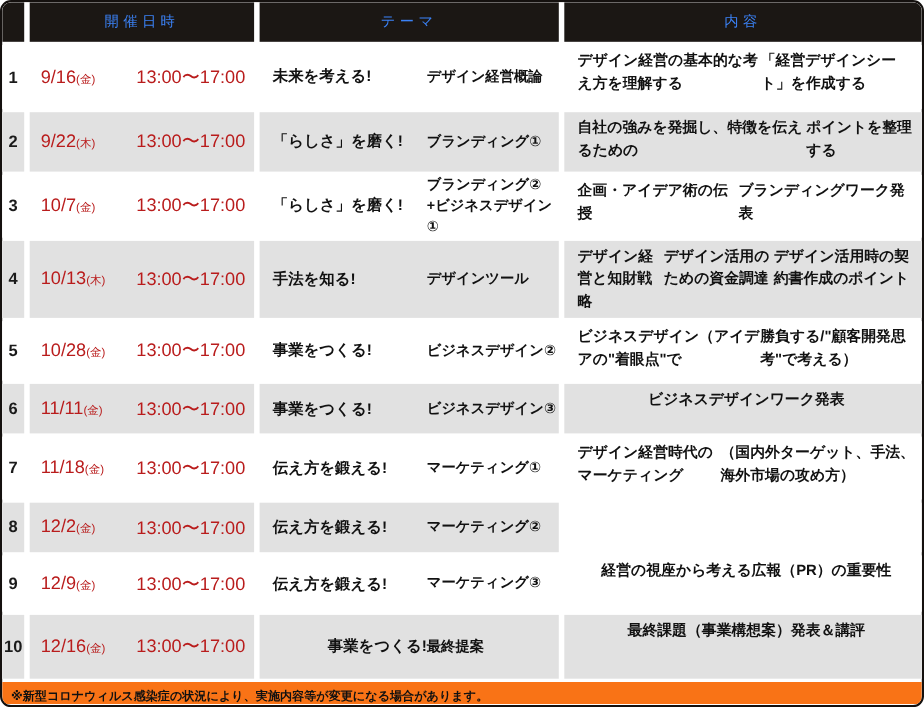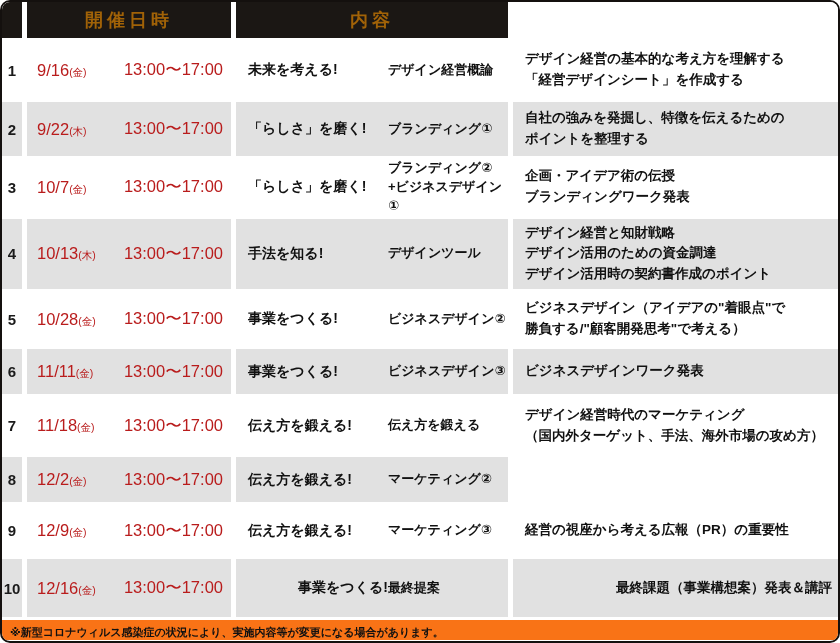--- a/index.html
+++ b/index.html
@@ -17,62 +17,63 @@
   }
   .header-row, .row {
     display:grid;
     grid-template-columns:20px 204px 272px 1fr;
     column-gap:5px;
     background:#ffffff;
   }
   .header-row { height:36px; }
   .h-cell {
     background:#1b1714;
-    color:#a16207;
+    color:#3b82f6;
     display:flex; align-items:center; justify-content:center;
-    font-weight:bold; font-size:18px; letter-spacing:4px;
+    font-weight:normal; font-size:13px; letter-spacing:4px;
   }
   .row { margin-top:3px; }
   .row-white > div { background:#ffffff; }
   .row-gray  > div { background:#e1e1e1; }
   .c-num {
     display:flex; align-items:center; justify-content:center;
     font-size:15px; font-weight:bold; color:#1a1a1a;
   }
   .c-date {
     display:flex; align-items:center;
     padding:0 8px 0 10px;
     font-weight:normal; font-size:16.5px; color:#b91c1c;
   }
   .date-group { white-space:nowrap; }
   .wd { font-size:10.5px; }
   .time { margin-left:auto; white-space:nowrap; }
   .c-theme { display:flex; align-items:center; padding-left:12px; }
   .theme-main { width:140px; flex:0 0 140px; font-size:14px; font-weight:bold; color:#111111; }
   .theme-sub { font-size:13px; font-weight:bold; color:#111111; line-height:1.45; }
   .c-content {
-    display:flex; flex-direction:column; justify-content:center;
+    display:flex; flex-direction:row; justify-content:center;
     padding:4px 6px 4px 12px;
     font-size:13.5px; font-weight:bold; color:#111111; line-height:1.55;
   }
   .footnote {
     margin-top:3px;
     padding:5px 0 0 8px;
     font-size:11px; font-weight:bold; color:#111111;
     background:#f97316;
   }
 </style>
 </head>
 <body>
 
 <div class="frame">
 
   <div class="header-row">
     <div class="h-cell"></div>
     <div class="h-cell">開催日時</div>
+    <div class="h-cell">テーマ</div>
     <div class="h-cell">内容</div>
   </div>
 
   <div id="rows">
       <div class="row row-white" style="min-height: 58px;">
     <div class="c-num">1</div>
     <div class="c-date">
       <span class="date-group"><span class="date-text">9/16</span><span class="wd">(金)</span></span>
       <span class="time">13:00〜17:00</span>
     </div>
@@ -175,21 +176,21 @@
   </div>
       <div class="row row-white" style="min-height: 57px;">
     <div class="c-num">7</div>
     <div class="c-date">
       <span class="date-group"><span class="date-text">11/18</span><span class="wd">(金)</span></span>
       <span class="time">13:00〜17:00</span>
     </div>
     <div class="c-theme">
       <span class="theme-main">伝え方を鍛える!</span>
       <span class="theme-sub">
-            <div>伝え方を鍛える</div>
+            <div>マーケティング①</div>
           </span>
     </div>
     <div class="c-content">
           <div>デザイン経営時代のマーケティング</div>
           <div>（国内外ターゲット、手法、海外市場の攻め方）</div>
         </div>
   </div>
       <div class="row row-gray" style="min-height: 45px;">
     <div class="c-num">8</div>
     <div class="c-date">

